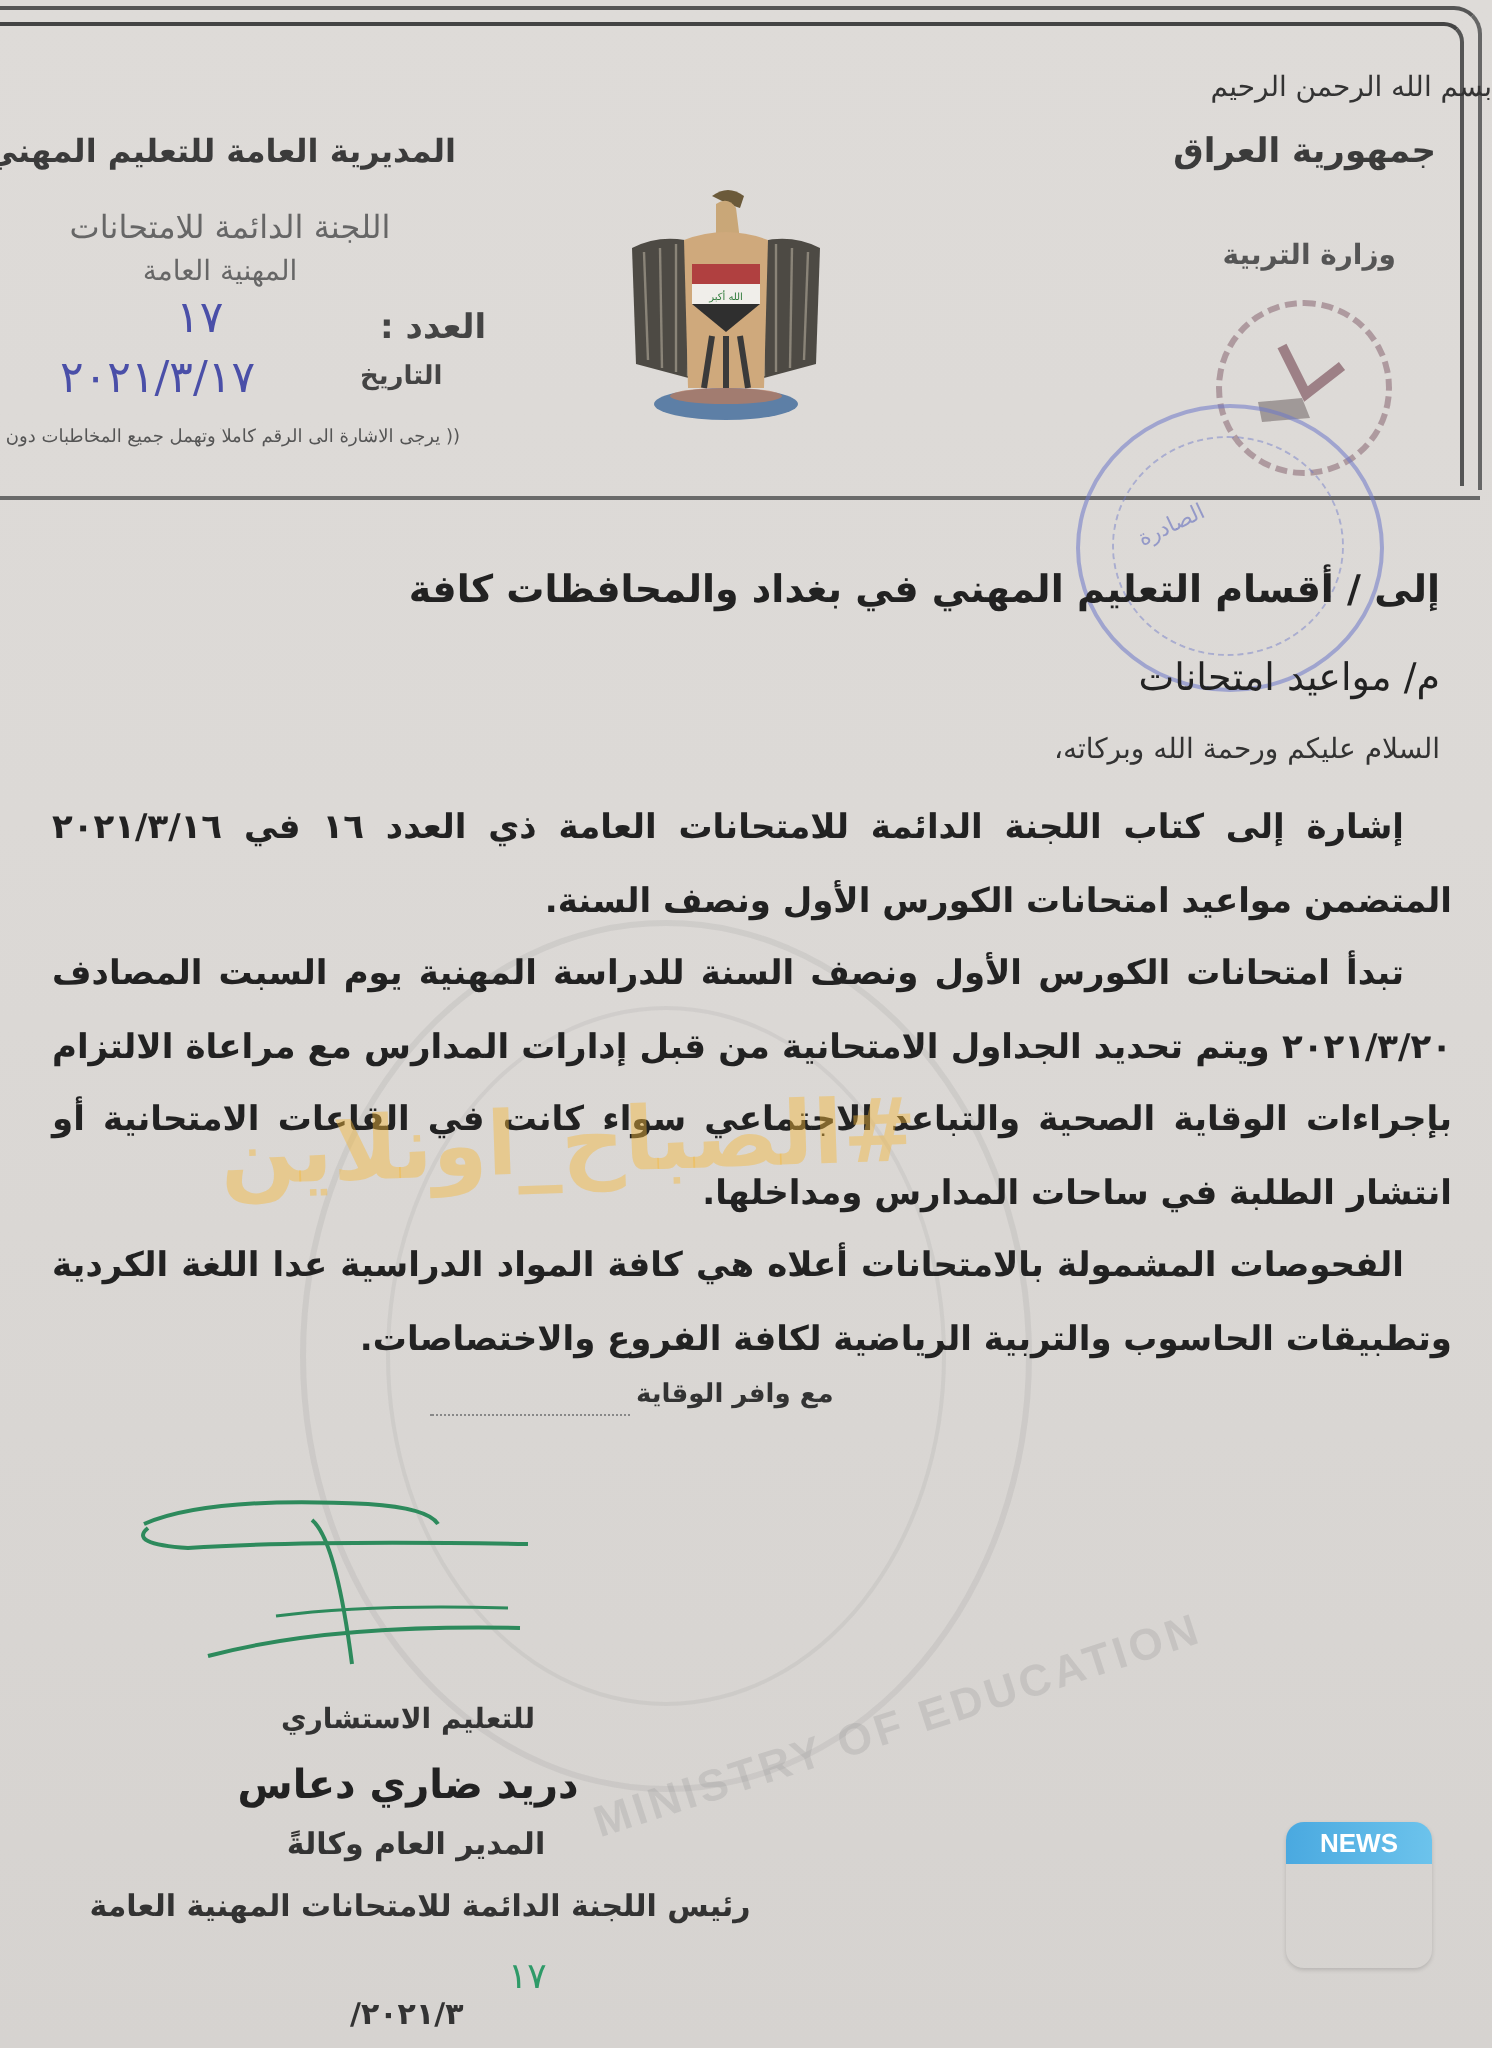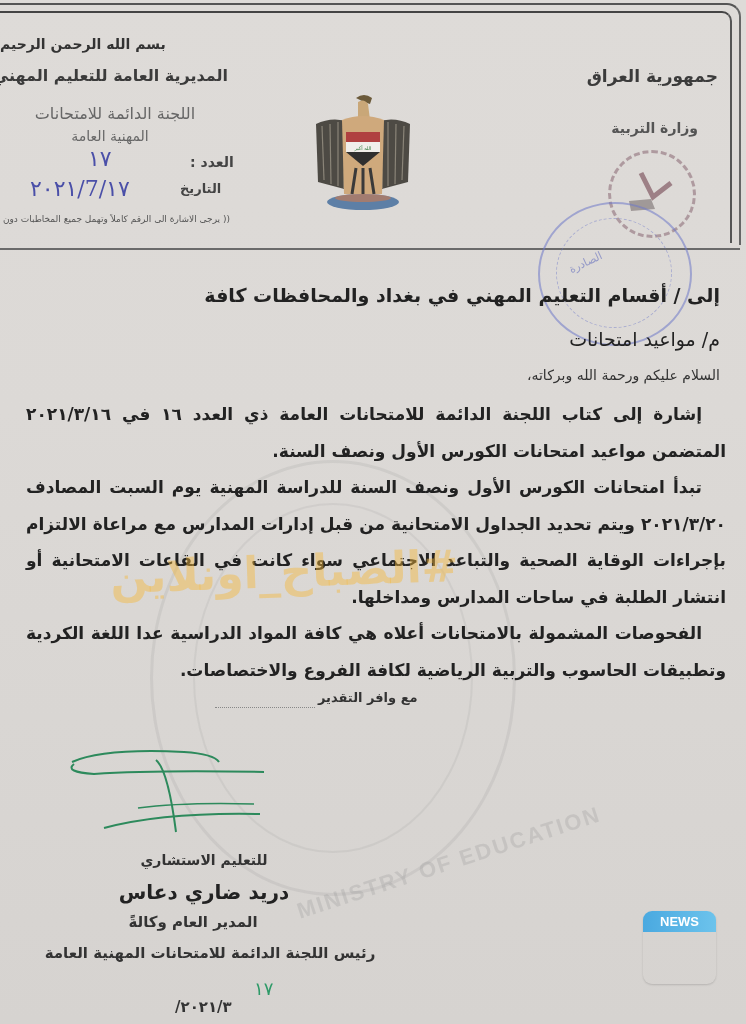--- a/index.html
+++ b/index.html
@@ -23,29 +23,29 @@
       border-top: 2px solid #444; border-right: 2px solid #555;
       border-top-right-radius: 10px;
     }
     .divider {
       position: absolute; left: 0; top: 248px; width: 740px; height: 0;
       border-top: 2px solid #6a6a6a;
     }
     .rtl { direction: rtl; unicode-bidi: embed; }
     .abs { position: absolute; white-space: nowrap; }
 
-    .basmala { top: 36px; left: 0; width: 746px; text-align: left; font-size: 14px; font-weight: bold; color: #333; }
+    .basmala { top: 36px; left: 0; width: 746px; text-align: right; font-size: 14px; font-weight: normal; color: #333; }
 
     .hdr-right-1 { top: 66px; right: 28px; font-size: 17px; font-weight: bold; color: #3b3b3b; }
     .hdr-right-2 { top: 120px; right: 48px; font-size: 14px; font-weight: bold; color: #555; }
 
     .hdr-left-1 { top: 66px; left: -4px; width: 232px; text-align: right; font-size: 16px; font-weight: bold; color: #3b3b3b; }
     .hdr-left-2 { top: 104px; left: 22px; width: 186px; text-align: center; font-size: 16px; color: #666; }
     .hdr-left-3 { top: 128px; left: 50px; width: 120px; text-align: center; font-size: 14px; color: #666; }
-    .num-label { top: 154px; left: 190px; font-size: 14px; font-weight: bold; color: #444; }
+    .num-label { top: 154px; left: 190px; font-size: 17px; font-weight: bold; color: #444; }
     .num-value { top: 146px; left: 88px; font-size: 22px; color: #4a4fa8; font-family: "DejaVu Serif", serif; }
     .date-label { top: 181px; left: 180px; font-size: 13px; font-weight: bold; color: #444; }
     .date-value { top: 176px; left: 30px; font-size: 22px; color: #4a4fa8; font-family: "DejaVu Serif", serif; letter-spacing: 2px; }
     .note { top: 214px; left: -2px; width: 232px; overflow: hidden; font-size: 9px; color: #555; text-align: right; }
 
     .emblem { position: absolute; left: 312px; top: 90px; width: 102px; height: 124px; }
 
     .stamp-red { position: absolute; left: 608px; top: 150px; width: 82px; height: 82px; border-radius: 50%;
       border: 3px dashed rgba(150,120,130,0.65); }
     .stamp-blue { position: absolute; left: 538px; top: 202px; width: 150px; height: 140px; border-radius: 50%;
@@ -74,21 +74,21 @@
     .watermark { top: 546px; left: 110px; font-size: 44px; font-weight: bold; color: rgba(245,185,60,0.45); transform: rotate(-2deg); }
 
     .closing { top: 690px; left: 318px; font-size: 13px; font-weight: bold; color: #333; }
     .closing-dots { position: absolute; top: 707px; left: 215px; width: 100px; border-top: 1px dotted #888; }
 
     .signature { position: absolute; left: 64px; top: 740px; width: 210px; height: 100px; }
 
     .sig-block { position: absolute; left: 30px; width: 370px; text-align: center; }
     .sig-title { top: 852px; font-size: 14px; font-weight: bold; color: #333; left: 54px; width: 300px; }
     .sig-name { top: 880px; font-size: 20px; font-weight: bold; color: #222; left: 54px; width: 300px; }
-    .sig-role { top: 913px; font-size: 15px; font-weight: bold; color: #333; left: 43px; width: 300px; }
+    .sig-role { top: 913px; font-size: 15px; font-weight: bold; color: #333; left: 58px; width: 300px; }
     .sig-org { top: 944px; font-size: 15px; font-weight: bold; color: #333; left: 20px; width: 380px; }
     .sig-date { top: 982px; left: 175px; font-size: 15px; font-weight: bold; color: #333; margin-top: 16px; }
     .sig-date-hand { top: 978px; left: 254px; font-size: 18px; color: #2e9a68; }
 
     .logo { position: absolute; left: 643px; top: 911px; width: 73px; height: 73px; border-radius: 9px; overflow: hidden;
       box-shadow: 0 1px 2px rgba(0,0,0,0.15); }
     .logo-top { height: 52px; background: linear-gradient(90deg, #4f3aa4 0%, #b040a0 60%, #e84a98 100%);
       color: #fff; font-weight: bold; font-size: 22px; text-align: center; line-height: 52px; }
     .logo-bottom { height: 21px; background: linear-gradient(90deg, #4aa9e0, #6cc3ec); color: #fff; font-weight: bold;
       font-size: 13px; text-align: center; line-height: 21px; font-family: Liberation Sans, sans-serif; }
@@ -110,21 +110,21 @@
 
   <div class="abs rtl hdr-right-1">جمهورية العراق</div>
   <div class="abs rtl hdr-right-2">وزارة التربية</div>
 
   <div class="abs rtl hdr-left-1">المديرية العامة للتعليم المهني</div>
   <div class="abs rtl hdr-left-2">اللجنة الدائمة للامتحانات</div>
   <div class="abs rtl hdr-left-3">المهنية العامة</div>
   <div class="abs rtl num-label">العدد :</div>
   <div class="abs rtl num-value">١٧</div>
   <div class="abs rtl date-label">التاريخ</div>
-  <div class="abs date-value">٢٠٢١/7/١٧</div>
+  <div class="abs date-value">٢٠٢١/٣/١٧</div>
   <div class="abs rtl note">(( يرجى الاشارة الى الرقم كاملاً وتهمل جميع المخاطبات دون ذلك</div>
 
   <div class="emblem">
     <svg width="102" height="124" viewBox="0 0 102 124">
       <path d="M44 8 Q52 2 60 8 L58 14 L52 12 Z" fill="#6b5a3a"></path>
       <path d="M46 12 Q52 8 56 14 L58 30 L46 30 Z" fill="#c9a778"></path>
       <path d="M4 34 Q20 26 38 32 L36 100 L6 92 Z" fill="#4d4a44"></path>
       <path d="M98 34 Q82 26 64 32 L66 100 L96 92 Z" fill="#4d4a44"></path>
       <g stroke="#8a8478" stroke-width="1.2">
         <line x1="10" y1="36" x2="12" y2="90"></line>
@@ -161,21 +161,21 @@
   <div class="abs rtl recipient">إلى / أقسام التعليم المهني في بغداد والمحافظات كافة</div>
   <div class="abs rtl subject">م/ مواعيد امتحانات</div>
   <div class="abs rtl greeting">السلام عليكم ورحمة الله وبركاته،</div>
 
   <div class="body-text rtl para1">إشارة إلى كتاب اللجنة الدائمة للامتحانات العامة ذي العدد ١٦ في ٢٠٢١/٣/١٦ المتضمن مواعيد امتحانات الكورس الأول ونصف السنة.</div>
   <div class="body-text rtl para2">تبدأ امتحانات الكورس الأول ونصف السنة للدراسة المهنية يوم السبت المصادف ٢٠٢١/٣/٢٠ ويتم تحديد الجداول الامتحانية من قبل إدارات المدارس مع مراعاة الالتزام بإجراءات الوقاية الصحية والتباعد الاجتماعي سواء كانت في القاعات الامتحانية أو انتشار الطلبة في ساحات المدارس ومداخلها.</div>
   <div class="body-text rtl para3">الفحوصات المشمولة بالامتحانات أعلاه هي كافة المواد الدراسية عدا اللغة الكردية وتطبيقات الحاسوب والتربية الرياضية لكافة الفروع والاختصاصات.</div>
 
   <div class="abs rtl watermark">#الصباح_اونلاين</div>
 
-  <div class="abs rtl closing">مع وافر التقدير</div>
+  <div class="abs rtl closing">مع وافر الوقاية</div>
   <div class="closing-dots"></div>
 
   <div class="signature">
     <svg width="210" height="100" viewBox="0 0 210 100">
       <path d="M8 22 Q40 8 120 12 Q150 14 155 22 M10 24 Q0 32 30 34 Q90 30 200 32" stroke="#2d8a5c" stroke-width="2" fill="none"></path>
       <path d="M92 20 Q104 30 112 92" stroke="#2d8a5c" stroke-width="2" fill="none"></path>
       <path d="M40 88 Q100 72 196 74" stroke="#2d8a5c" stroke-width="2" fill="none"></path>
       <path d="M74 68 Q120 62 190 64" stroke="#2d8a5c" stroke-width="1.6" fill="none"></path>
     </svg>
   </div>

